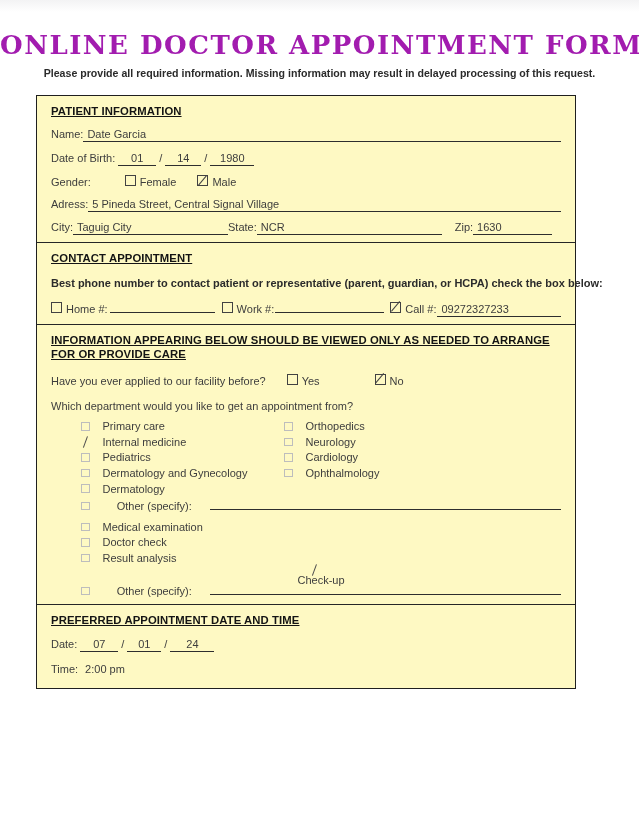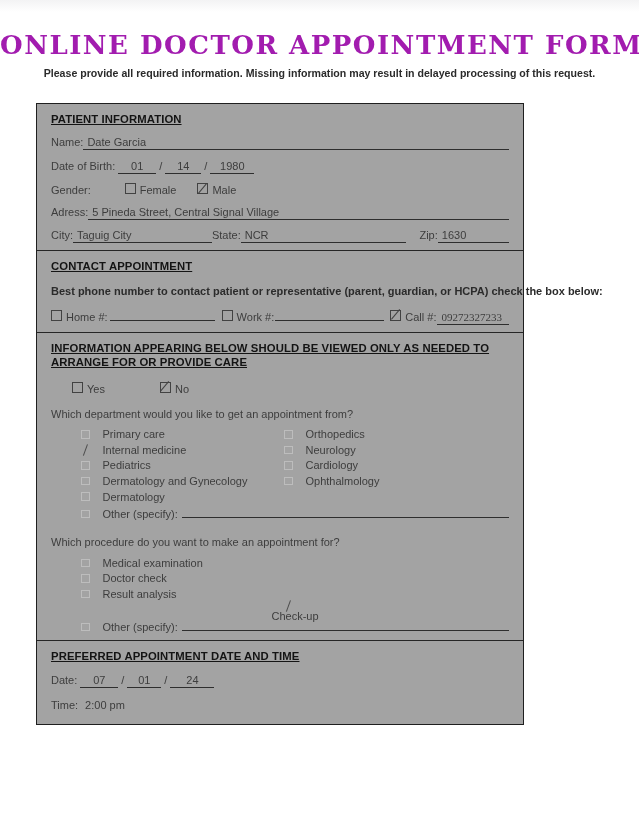--- a/index.html
+++ b/index.html
@@ -17,23 +17,23 @@
     font-size:26px; letter-spacing:1.5px; color:#a21caf;
     white-space:nowrap;
   }
   .subtitle {
     margin-top:7px; text-align:center;
     font-weight:700; font-size:10.6px; color:#2b2b2b;
   }
 
   .form-box {
     box-sizing:border-box;
-    margin:24px 0 0 36px; width:488px;
+    margin:16px 0 0 36px; width:540px;
     border:1.6px solid #1f1f1f;
-    background:#a3a3a3;
+    background:#fef9c3;
   }
   .sec { padding:8px 14px 7px 14px; }
   .sec + .sec { border-top:1.6px solid #262626; }
 
   h2 {
     margin:0; font-size:11.3px; font-weight:700; color:#141414;
     text-decoration:underline; text-decoration-thickness:1.4px;
     line-height:14.5px; letter-spacing:0.1px;
   }
 
@@ -143,28 +143,29 @@
 
     <div class="frow" style="margin-top:10px;">
       <span class="cbx" data-checked="false"></span>
       <span class="cap">Home #:</span>
       <span class="fill" style="width:98px; margin-left:2px;"><span class="val"></span></span>
       <span class="cbx" style="margin-left:7px;" data-checked="false"></span>
       <span class="cap">Work #:</span>
       <span class="fill" style="width:102px; margin-left:1px;"><span class="val"></span></span>
       <span class="cbx" style="margin-left:6px;" data-checked="true"></span>
       <span class="cap">Call #:</span>
-      <span class="fill grow" style="margin-left:1px;font-family:Liberation Serif, serif;"><span class="val">09272327233</span></span>
+      <span class="fill grow" style="margin-left:1px;"><span class="val">09272327233</span></span>
     </div>
   </section>
 
   <section class="sec">
     <h2 class="heading-wide">INFORMATION APPEARING BELOW SHOULD BE VIEWED ONLY AS NEEDED TO ARRANGE FOR OR PROVIDE CARE</h2>
 
     <div class="frow" style="margin-top:12px;">
+      <span class="lbl">Have you ever applied to our facility before?</span>
       <span class="cbx" style="margin-left:21px;" data-checked="false"></span>
       <span class="cap">Yes</span>
       <span class="cbx" style="margin-left:55px;" data-checked="true"></span>
       <span class="cap">No</span>
     </div>
 
     <div class="q">Which department would you like to get an appointment from?</div>
 
     <div class="dept-cols">
       <div class="col-left">
@@ -207,21 +208,20 @@
             <span>Ophthalmology</span>
           </div>
       </div>
     </div>
     <div class="other-row">
       <span class="cbg" data-checked="false"></span>
       <span>Other (specify):</span>
       <span class="fill"><span class="val"></span></span>
     </div>
 
-    <div class="q" style="margin-top:16px;">Which procedure do you want to make an appointment for?</div>
 
     <div class="proc-list">
       <div class="ci" style="padding-left:30px;">
           <span class="cbg" data-checked="false"></span>
           <span>Medical examination</span>
         </div>
       <div class="ci" style="padding-left:30px;">
           <span class="cbg" data-checked="false"></span>
           <span>Doctor check</span>
         </div>

